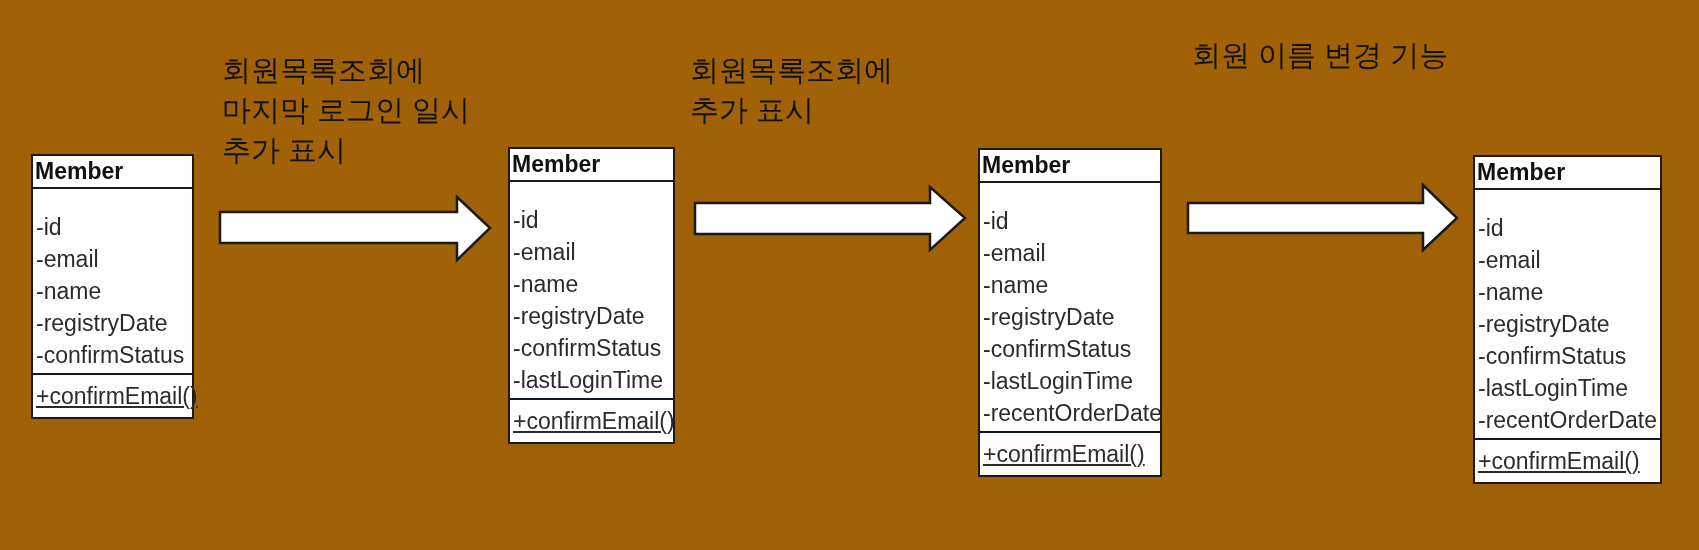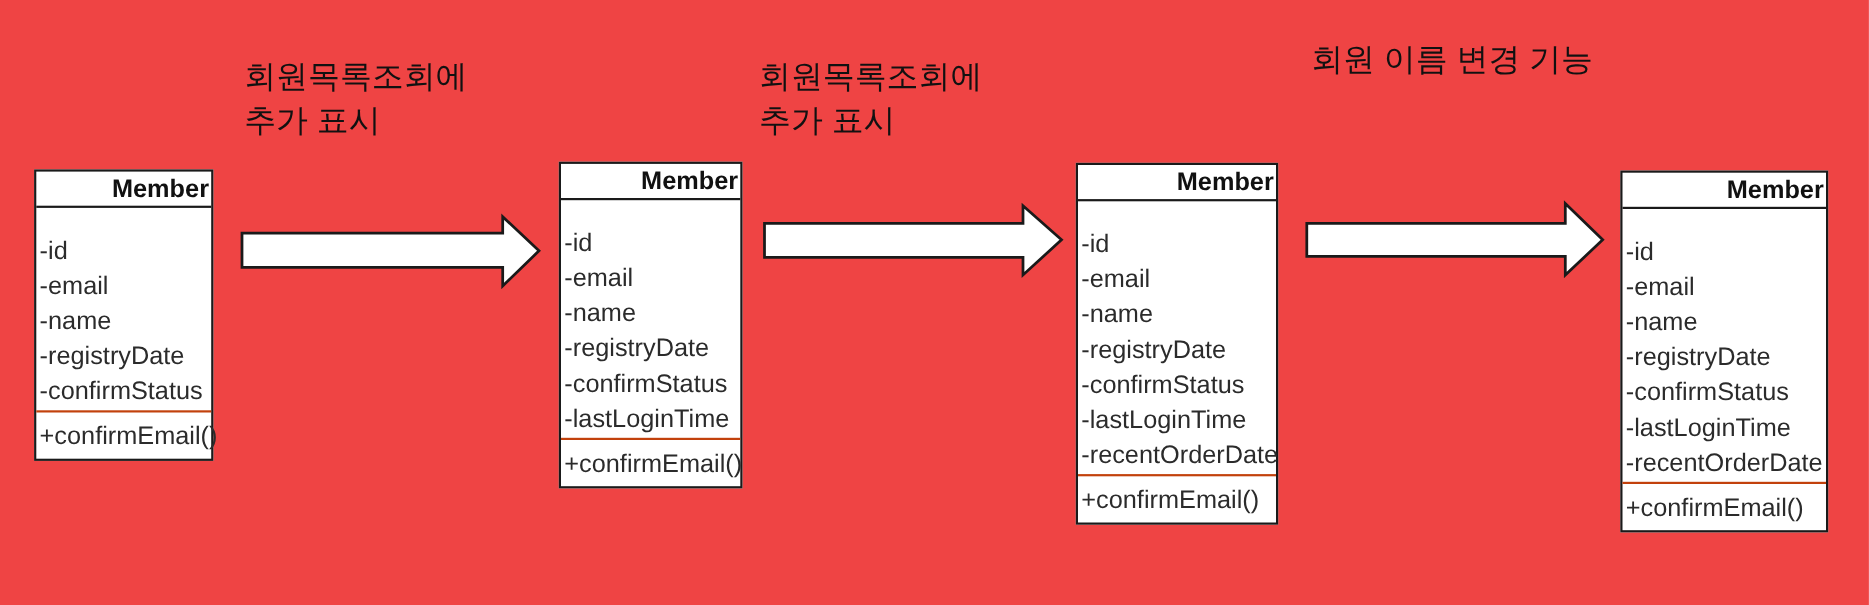--- a/index.html
+++ b/index.html
@@ -5,48 +5,49 @@
   html, body {
     margin: 0;
     padding: 0;
     background: #ffffff;
     font-family: "Liberation Sans", "DejaVu Sans", sans-serif;
   }
   #canvas {
     position: relative;
     width: 1699px;
     height: 550px;
-    background: #ef4444;
+    background: #a16207;
     overflow: hidden;
   }
 
   
   .class-box {
     position: absolute;
     background: #ffffff;
     border: 2px solid #1a1a1a;
     box-sizing: border-box;
     color: #2b2b2b;
   }
   .class-title {
-    text-align: right;
+    text-align: left;
     font-weight: bold;
     font-size: 23px;
     line-height: 29px;
     color: #111111;
     border-bottom: 2px solid #1a1a1a;
     padding: 1px 2px;
   }
   .class-attrs {
     padding: 2px 0 2px 3px;
     margin-top: 20px;
   }
   .class-methods {
-    border-top: 2px solid #c2410c;
+    border-top: 2px solid #0f172a;
     padding: 5px 0 5px 3px;
+    text-decoration: underline;
   }
   .member-row {
     font-size: 23px;
     line-height: 32px;
     white-space: nowrap;
   }
 
   
   .arrow-svg {
     position: absolute;
@@ -68,20 +69,21 @@
     white-space: nowrap;
   }
 </style>
 </head>
 <body>
 
 <div id="canvas">
 
   <div class="annotation" style="left:222px; top:50px;">
     <div>회원목록조회에</div>
+    <div>마지막 로그인 일시</div>
     <div>추가 표시</div>
   </div>
 
   <div class="annotation" style="left:690px; top:50px;">
     <div>회원목록조회에</div>
     <div>추가 표시</div>
   </div>
 
   <div class="annotation" style="left:1192px; top:35px;">
     <div>회원 이름 변경 기능</div>

